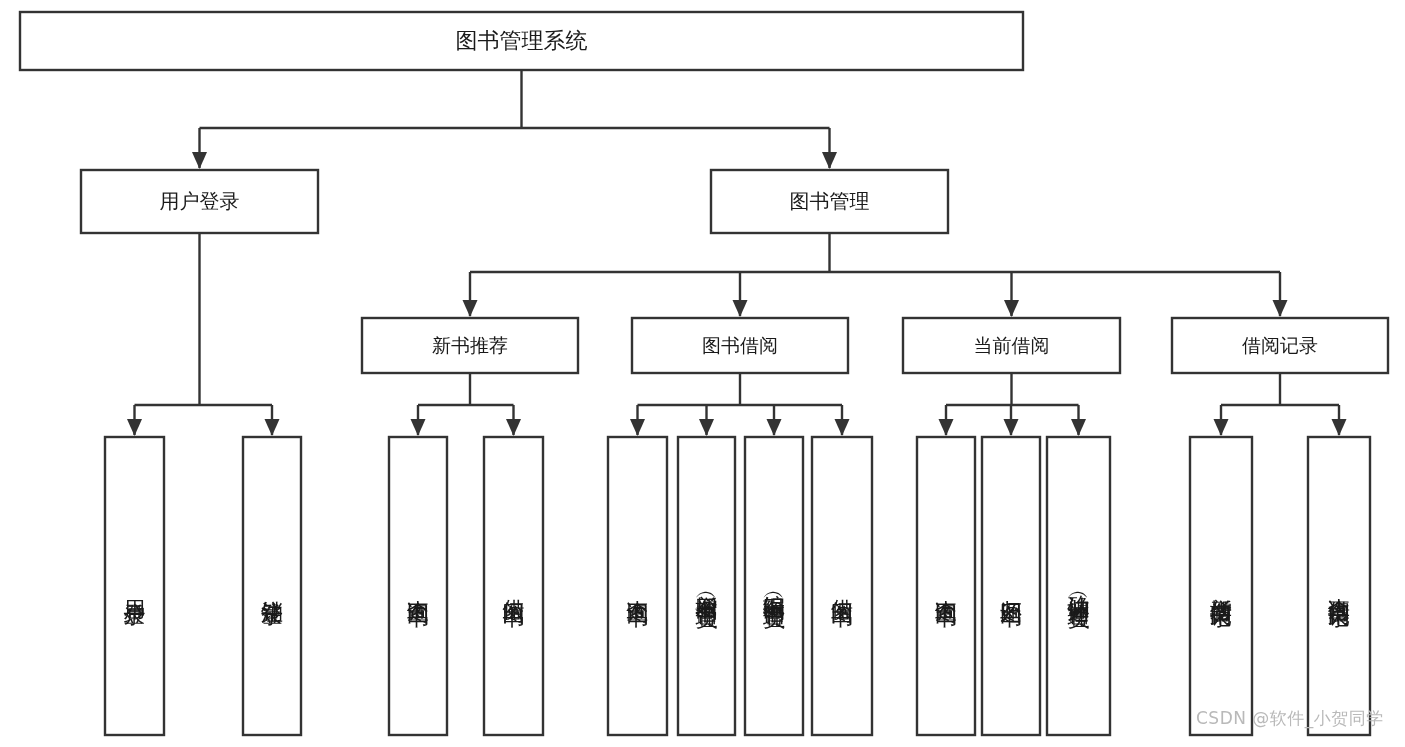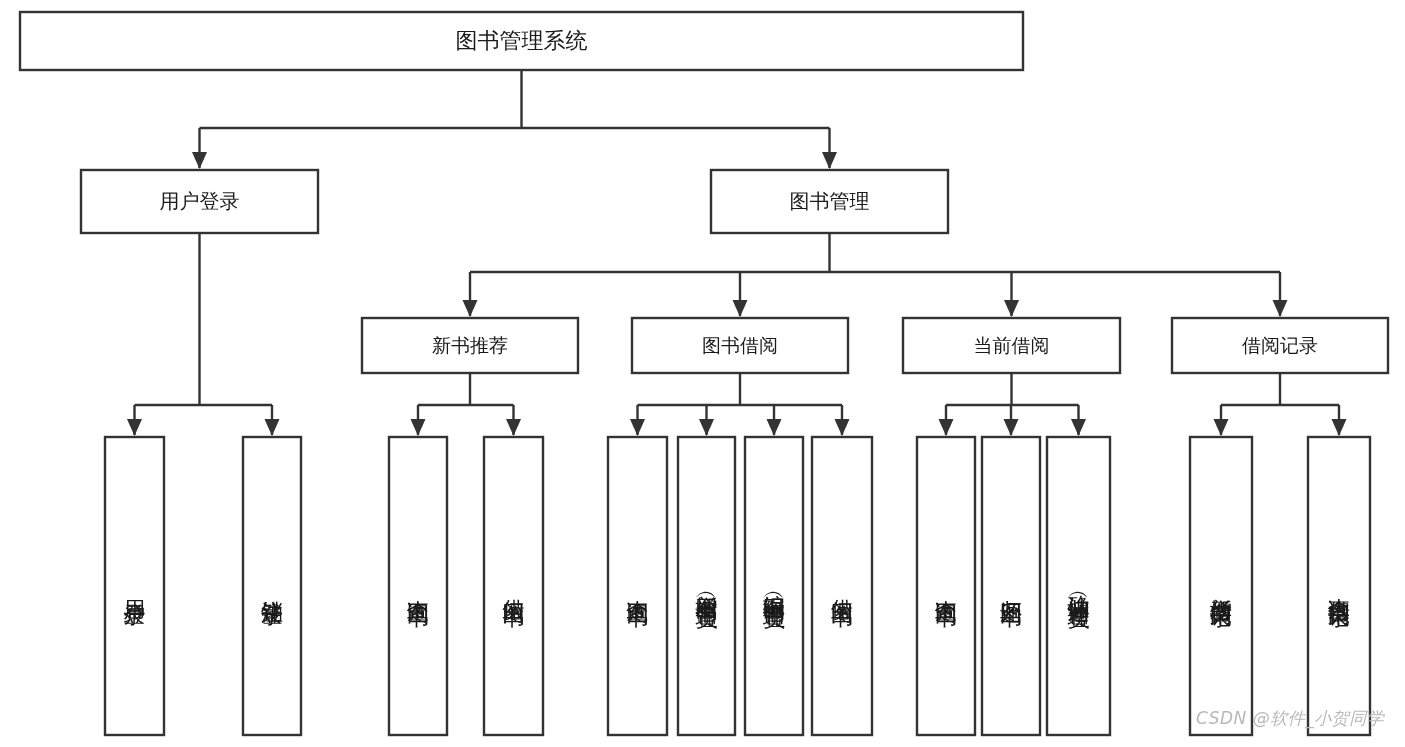--- a/index.html
+++ b/index.html
@@ -172,14 +172,14 @@
       <div class="node-label-v" style="left: 608px; top: 437px; width: 59px; height: 298px; font-size: 22px;">查询图书</div>
       <div class="node-label-v" style="left: 678px; top: 437px; width: 57px; height: 298px; font-size: 22px;">新增图书（管理员）</div>
       <div class="node-label-v" style="left: 745px; top: 437px; width: 58px; height: 298px; font-size: 22px;">编辑图书（管理员）</div>
       <div class="node-label-v" style="left: 812px; top: 437px; width: 60px; height: 298px; font-size: 22px;">借阅图书</div>
       <div class="node-label-v" style="left: 917px; top: 437px; width: 58px; height: 298px; font-size: 22px;">查询图书</div>
       <div class="node-label-v" style="left: 982px; top: 437px; width: 58px; height: 298px; font-size: 22px;">归还图书</div>
       <div class="node-label-v" style="left: 1047px; top: 437px; width: 63px; height: 298px; font-size: 22px;">确认归还（管理员）</div>
       <div class="node-label-v" style="left: 1190px; top: 437px; width: 62px; height: 298px; font-size: 22px;">新增借阅记录</div>
       <div class="node-label-v" style="left: 1308px; top: 437px; width: 62px; height: 298px; font-size: 22px;">查询借阅记录</div>
     </div>
-  <div class="watermark" style="left: 1196px; top: 707px; font-style: italic;">CSDN @软件_小贺同学</div>
+  <div class="watermark" style="left: 1196px; top: 707px;">CSDN @软件_小贺同学</div>
 </div>
 
 </body></html>

